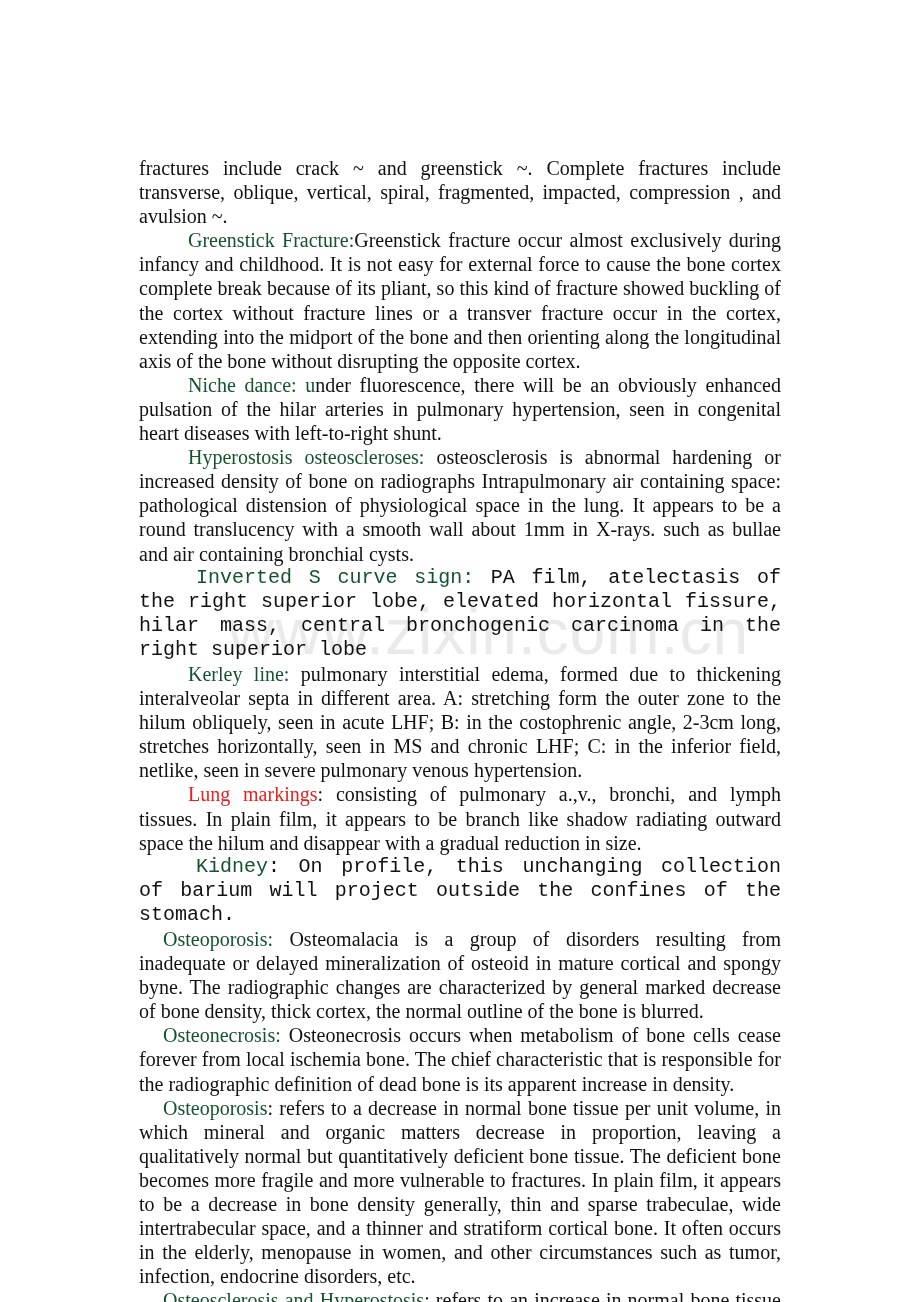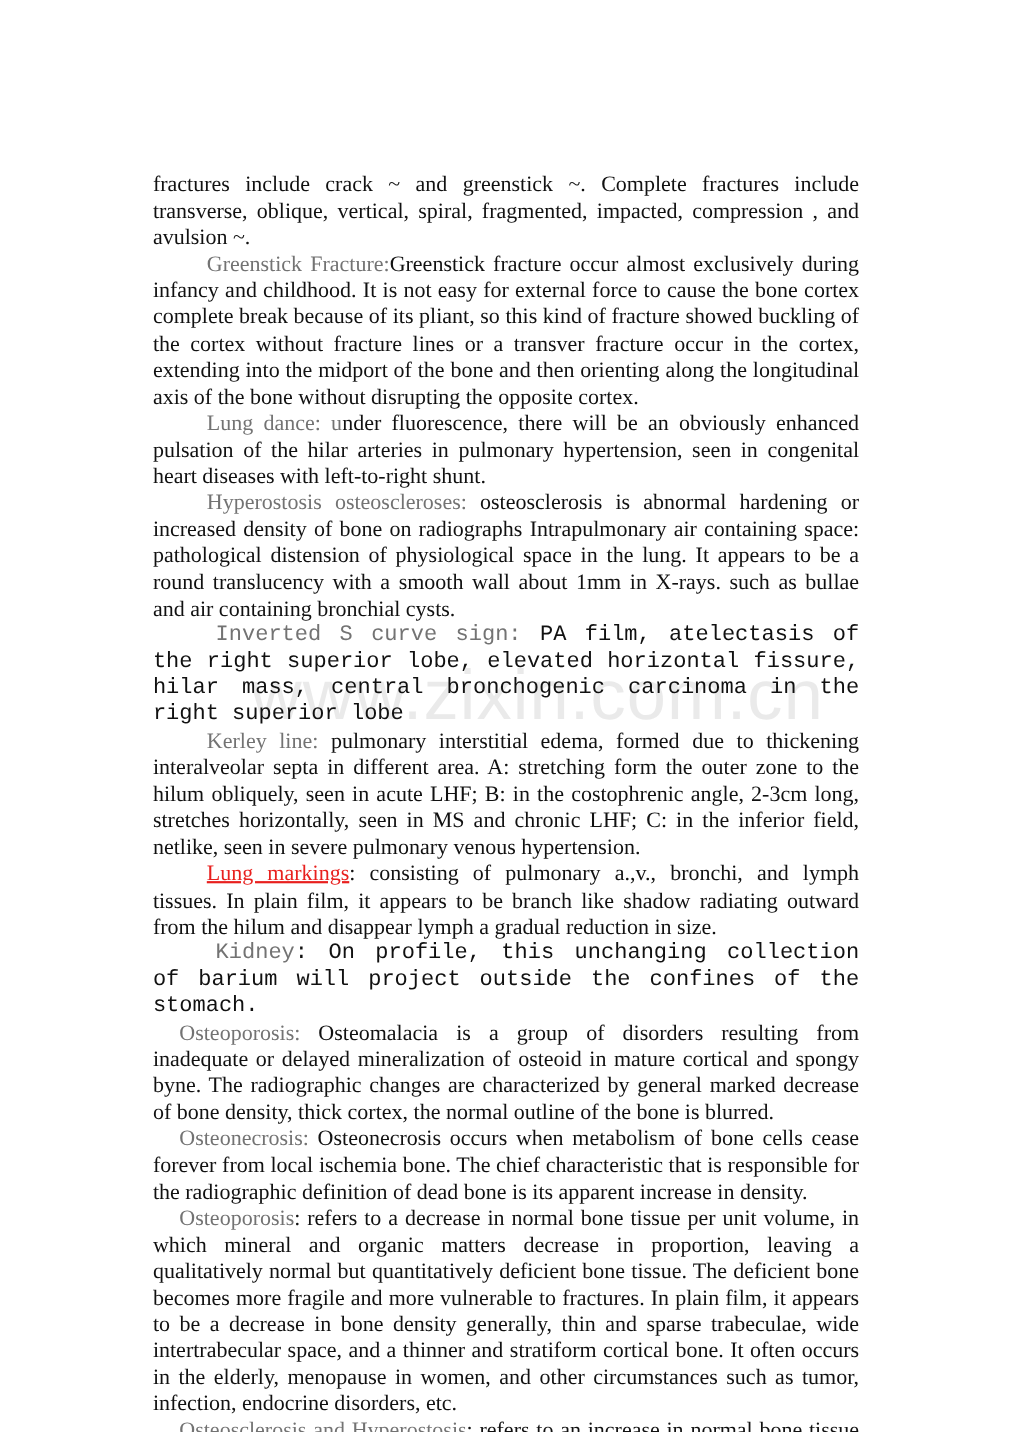--- a/index.html
+++ b/index.html
@@ -5,22 +5,22 @@
   html, body { margin: 0; padding: 0; background: #ffffff; }
   body { width: 920px; height: 1302px; position: relative; overflow: hidden; }
   .page {
     position: absolute; left: 139px; top: 113px; width: 642px;
     font-family: "Liberation Serif", "DejaVu Serif", serif;
     font-size: 20px; line-height: 24.1px; color: #111;
     text-align: justify;
     margin-top: 43px;
   }
   .page p { margin: 0; }
-  .term-orange { color: #737373; }
-  .term-red { color: #e8201e; text-decoration: underline; }
+  .term-orange { color: #14532d; }
+  .term-red { color: #e8201e; }
   .ind-a { text-indent: 49px; }
   .ind-b { text-indent: 57px; font-family: Liberation Mono, monospace; }
   .ind-c { text-indent: 24px; }
   .ind-d { text-indent: 32px; }
   .watermark {
     position: absolute; left: 228px; top: 600px;
     font-family: "Liberation Sans", "DejaVu Sans", sans-serif;
     font-size: 64px; letter-spacing: 1px; color: rgba(180,180,180,0.28);
     pointer-events: none; white-space: nowrap; line-height: 1;
   }
@@ -28,30 +28,30 @@
 </head>
 <body>
 
 <div class="watermark">www.zixin.com.cn</div>
 
 <div class="page">
   <p><span>fractures include crack ~ and greenstick ~. Complete fractures include transverse, oblique, vertical, spiral, fragmented, impacted, compression , and avulsion ~.</span></p>
 
   <p class="ind-a"><span class="term-orange">Greenstick Fracture:</span><span>Greenstick fracture occur almost exclusively during infancy and childhood. It is not easy for external force to cause the bone cortex complete break because of its pliant, so this kind of fracture showed buckling of the cortex without fracture lines or a transver fracture occur in the cortex, extending into the midport of the bone and then orienting along the longitudinal axis of the bone without disrupting the opposite cortex.</span></p>
 
-  <p class="ind-a"><span class="term-orange">Lung dance: u</span><span>nder fluorescence, there will be an obviously enhanced pulsation of the hilar arteries in pulmonary hypertension, seen in congenital heart diseases with left-to-right shunt.</span></p>
+  <p class="ind-a"><span class="term-orange">Niche dance: u</span><span>nder fluorescence, there will be an obviously enhanced pulsation of the hilar arteries in pulmonary hypertension, seen in congenital heart diseases with left-to-right shunt.</span></p>
 
   <p class="ind-a"><span class="term-orange">Hyperostosis osteoscleroses:</span><span> osteosclerosis is abnormal hardening or increased density of bone on radiographs Intrapulmonary air containing space: pathological distension of physiological space in the lung. It appears to be a round translucency with a smooth wall about 1mm in X-rays. such as bullae and air containing bronchial cysts.</span></p>
 
   <p class="ind-b"><span class="term-orange">Inverted S curve sign:</span><span> PA film, atelectasis of the right superior lobe, elevated horizontal fissure, hilar mass, central bronchogenic carcinoma in the right superior lobe</span></p>
 
   <p class="ind-a"><span class="term-orange">Kerley line:</span><span> pulmonary interstitial edema, formed due to thickening interalveolar septa in different area. A: stretching form the outer zone to the hilum obliquely, seen in acute LHF; B: in the costophrenic angle, 2-3cm long, stretches horizontally, seen in MS and chronic LHF; C: in the inferior field, netlike, seen in severe pulmonary venous hypertension.</span></p>
 
 
-  <p class="ind-a"><span class="term-red">Lung markings</span><span>: consisting of pulmonary a.,v., bronchi, and lymph tissues. In plain film, it appears to be branch like shadow radiating outward from the hilum and disappear lymph a gradual reduction in size.</span></p>
+  <p class="ind-a"><span class="term-red">Lung markings</span><span>: consisting of pulmonary a.,v., bronchi, and lymph tissues. In plain film, it appears to be branch like shadow radiating outward space the hilum and disappear with a gradual reduction in size.</span></p>
 
   <p class="ind-b"><span class="term-orange">Kidney</span><span>: On profile, this unchanging collection of barium will project outside the confines of the stomach.</span></p>
 
   <p class="ind-c"><span class="term-orange">Osteoporosis:</span><span> Osteomalacia is a group of disorders resulting from inadequate or delayed mineralization of osteoid in mature cortical and spongy byne. The radiographic changes are characterized by general marked decrease of bone density, thick cortex, the normal outline of the bone is blurred.</span></p>
 
   <p class="ind-c"><span class="term-orange">Osteonecrosis:</span><span> Osteonecrosis occurs when metabolism of bone cells cease forever from local ischemia bone. The chief characteristic that is responsible for the radiographic definition of dead bone is its apparent increase in density.</span></p>
 
   <p class="ind-c"><span class="term-orange">Osteoporosis</span><span>: refers to a decrease in normal bone tissue per unit volume, in which mineral and organic matters decrease in proportion, leaving a qualitatively normal but quantitatively deficient bone tissue. The deficient bone becomes more fragile and more vulnerable to fractures. In plain film, it appears to be a decrease in bone density generally, thin and sparse trabeculae, wide intertrabecular space, and a thinner and stratiform cortical bone. It often occurs in the elderly, menopause in women, and other circumstances such as tumor, infection, endocrine disorders, etc.</span></p>
 
   <p class="ind-c"><span class="term-orange">Osteosclerosis and Hyperostosis</span><span>: refers to an increase in normal bone tissue per unit volume. In plain film, it appears to be an increase in bone density generally, with thickened cortex and trabeculae. The medullary space is narrowed or even vanished, and sometimes the cortical bone and spongy bone cannot be distinguished. It is usually seen in tumor, inflammation, and trauma.</span></p>

